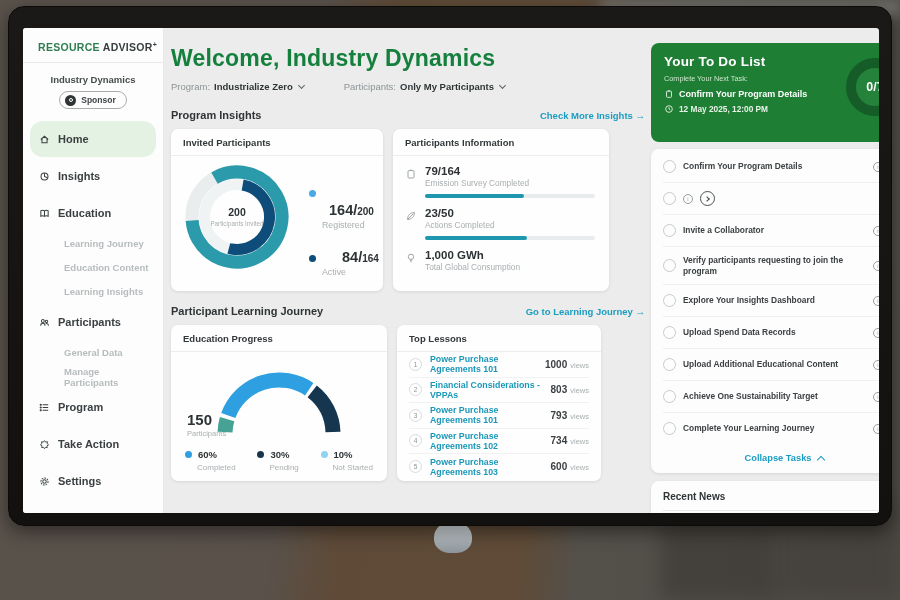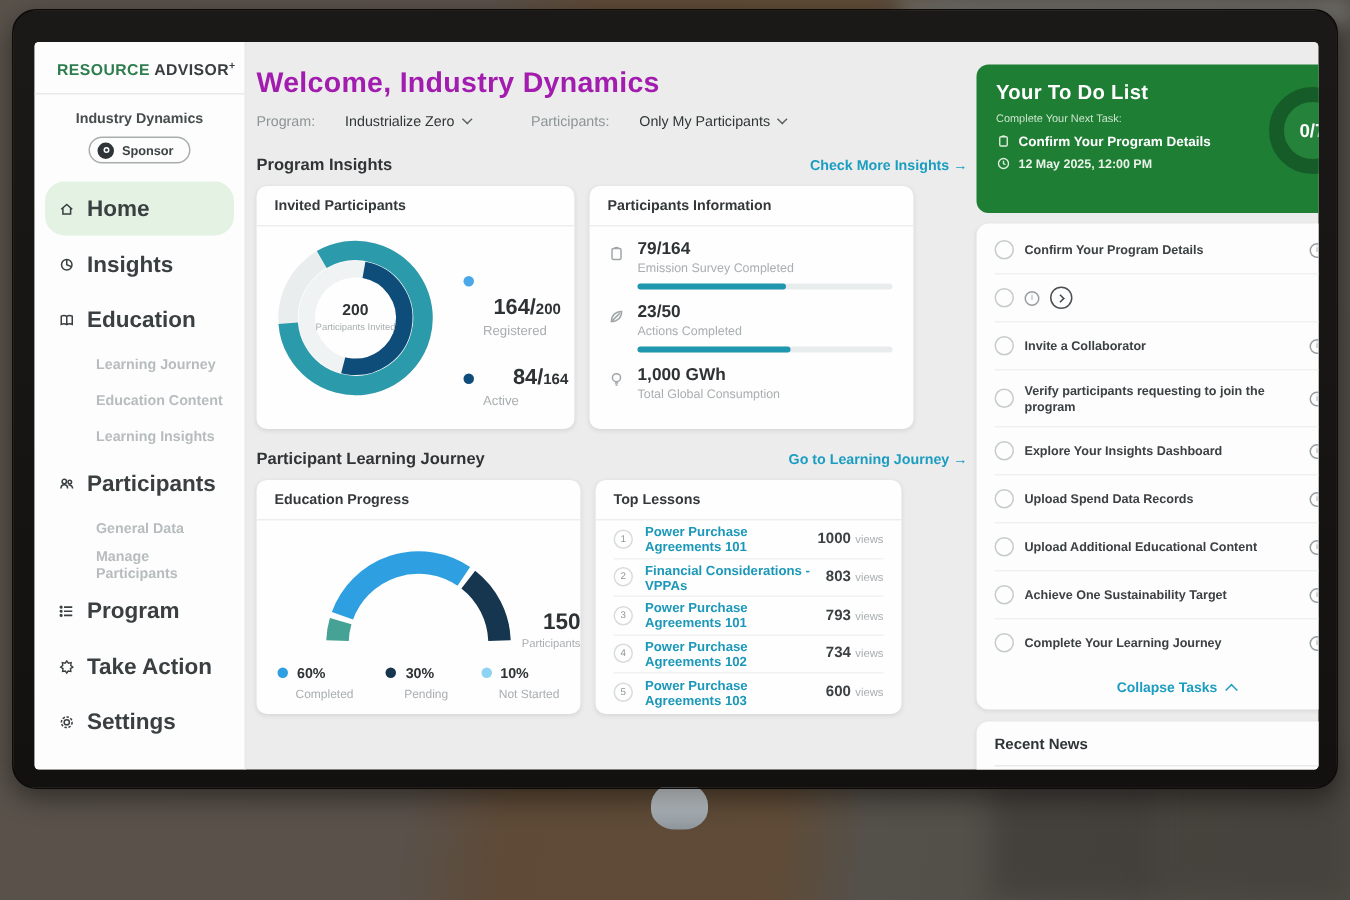--- a/index.html
+++ b/index.html
@@ -27,31 +27,31 @@
   .logo { padding:13px 10px 9px 15px; font-size:10.5px; font-weight:700; letter-spacing:.3px; white-space:nowrap; }
   .logo .p1 { color:#2e7d4f; } .logo .p2 { color:#383d3f; } .logo .plus { color:#383d3f; font-size:7px; vertical-align:top; }
   .logo-div { border-bottom:1px solid #e8eaea; margin:0 0 0 0; }
   .org { margin-top:11px; text-align:center; font-size:9.5px; font-weight:700; color:#474c4e; }
   .sponsor { margin:6px auto 0; width:max-content; display:flex; align-items:center; gap:5px;
     border:1px solid #a9aead; border-radius:10px; padding:2.5px 10px 2.5px 5px; font-size:8.5px; font-weight:700; color:#3f4446; }
   .sp-ic { width:11px; height:11px; border-radius:50%; background:#2f3537; display:flex; align-items:center; justify-content:center; }
   .sp-ic i { width:4px; height:4px; border:1px solid #fff; border-radius:50%; display:block; }
   .nav { margin-top:12px; }
   .nav-item { display:flex; align-items:center; gap:8px; height:36px; margin:1px 7px; padding-left:9px;
-    font-size:15px; font-weight:700; color:#3a3f41; border-radius:13px; cursor:default; }
+    font-size:11px; font-weight:700; color:#3a3f41; border-radius:13px; cursor:default; }
   .nav-item svg { flex:none; }
   .nav-item.active { background:#e3f2e2; }
   .nav-sub { display:flex; align-items:center; height:23px; margin:1px 7px; padding-left:34px;
     font-size:9.5px; font-weight:600; color:#b7bcbe; }
 
   
   .main { position:absolute; left:148px; top:0; width:474px; }
-  h1.welcome { margin-top:17px; font-size:19px; font-weight:700; color:#a21caf; letter-spacing:.2px; }
+  h1.welcome { margin-top:17px; font-size:23px; font-weight:700; color:#15803d; letter-spacing:.2px; }
   .filters { margin-top:9px; display:flex; gap:40px; align-items:center; font-size:9.5px; color:#8e9497; }
-  .filters b { color:#303537; margin-left:20px; font-weight:400; }
+  .filters b { color:#303537; margin-left:4px; font-weight:700; }
   .chev { width:5px; height:5px; border-right:1.4px solid #5c6264; border-bottom:1.4px solid #5c6264;
     display:inline-block; transform:rotate(45deg); margin-left:6px; vertical-align:2px; }
   .sec-row { display:flex; justify-content:space-between; align-items:center; margin-top:17px; }
   .sec-row.second { margin-top:14px; }
   .sec-title { font-size:11px; font-weight:700; color:#303436; }
   .sec-link { font-size:9.5px; font-weight:700; color:#1b9dc1; cursor:pointer; }
   .cards { display:flex; gap:10px; margin-top:8px; }
   .card { background:#fefefe; border-radius:7px; box-shadow:0 1px 3px rgba(90,95,95,.14); position:relative; }
   .card-h { padding:8px 12px 7px; font-size:9.5px; font-weight:700; color:#33383a; border-bottom:1px solid #eceeee; }
 
@@ -72,21 +72,21 @@
   .card-info { width:216px; height:162px; }
   .irow { padding:9px 14px 0 12px; display:flex; gap:8px; }
   .irow svg { flex:none; margin-top:3px; }
   .irow .v { font-size:11.5px; font-weight:700; color:#2d3234; }
   .irow .l { font-size:8.3px; color:#a9aeb0; margin-top:1px; }
   .bar { margin:6px 14px 0 32px; height:4px; border-radius:2px; background:#e9eced; }
   .bar .fill { height:4px; border-radius:2px; background:#1F97AE; }
 
   .card-edu { width:216px; height:156px; }
   .gauge-svg { display:block; margin:8px auto 0; }
-  .gauge-center { position:absolute; left:4px; right:0; top:86px; text-align:right;padding-left:12px; }
+  .gauge-center { position:absolute; left:4px; right:0; top:86px; text-align:left;padding-left:12px; }
   .gauge-center .v { font-size:15px; font-weight:700; color:#2d3234; }
   .gauge-center .l { font-size:7.5px; color:#a9aeb0; margin-top:1px; }
   .glegend { position:absolute; left:0; right:0; bottom:9px; display:flex; justify-content:space-between; padding:0 14px; }
   .glegend .pct { font-size:9.5px; font-weight:700; color:#2d3234; }
   .glegend .lab { font-size:8px; color:#a9aeb0; margin:1px 0 0 12px; }
 
   .card-lessons { width:204px; height:156px; }
   .lrow { display:flex; align-items:center; gap:8px; height:25.5px; margin:0 12px; border-bottom:1px solid #f0f2f2; }
   .lrow:last-child { border-bottom:none; }
   .rank { flex:none; width:13px; height:13px; border:1px solid #d9dcdd; border-radius:50%;

